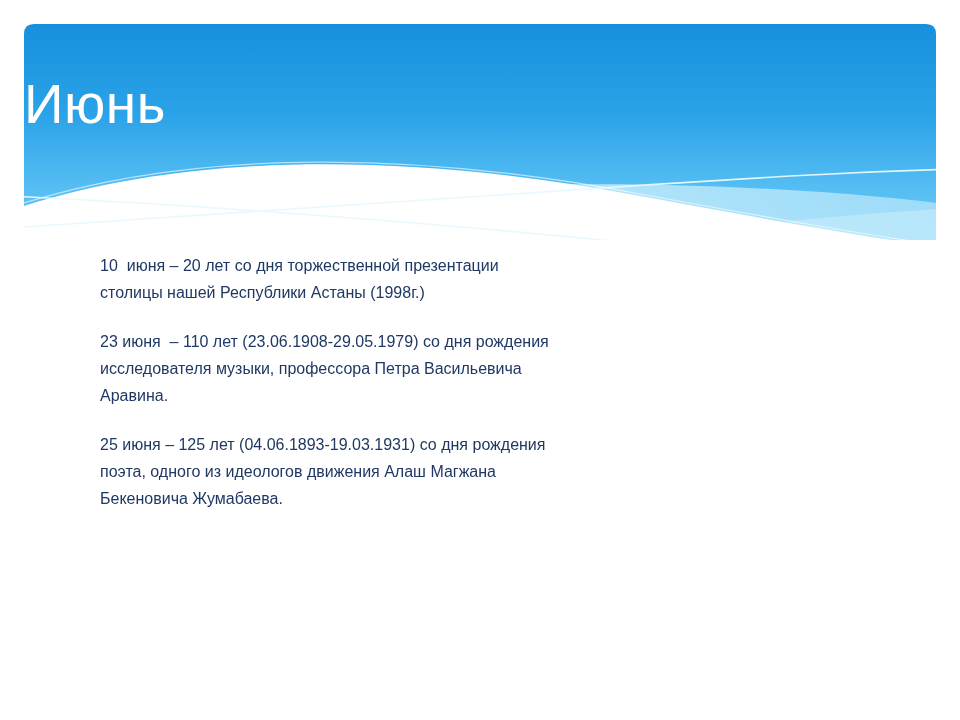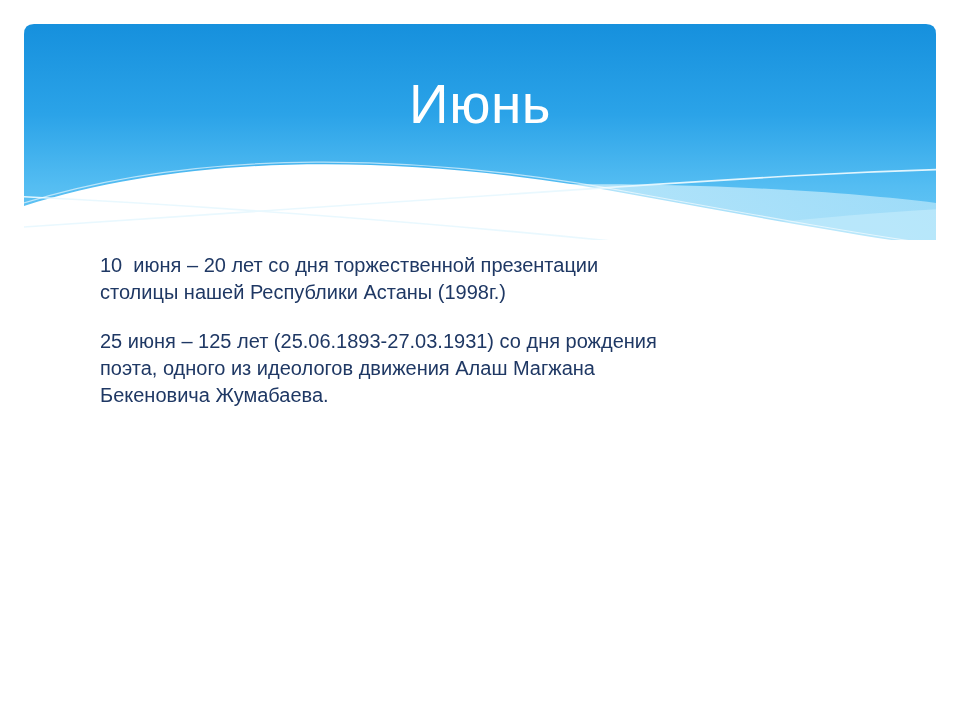--- a/index.html
+++ b/index.html
@@ -36,21 +36,21 @@
   }
 
   #title-layer {
     position: absolute;
     left: 24px;
     top: 24px;
     width: 912px;
     height: 160px;
     display: flex;
     align-items: center;
-    justify-content: center;
+    justify-content: flex-start;
     pointer-events: none;
   }
   #slide-title {
     font-family: "Liberation Sans", "DejaVu Sans", sans-serif;
     font-size: 55px;
     font-weight: 300;
     color: #ffffff;
     letter-spacing: 0.5px;
     line-height: 1;
     white-space: nowrap;
@@ -60,21 +60,21 @@
 
   
   #content {
     position: absolute;
     left: 100px;
     top: 252px;
     width: 800px;
   }
   .para {
     font-family: "Liberation Sans", "DejaVu Sans", sans-serif;
-    font-size: 20px;
+    font-size: 16px;
     line-height: 27px;
     color: #1F3864;
     margin: 0 0 22px 0;
     text-align: left;
     white-space: pre-wrap;
   }
   .para:last-child { margin-bottom: 0; }
 </style>
 </head>
 <body>
@@ -133,18 +133,21 @@
     </svg>
 
     <div id="title-layer">
       <h1 id="slide-title">Июнь</h1>
     </div>
   </div>
 
   <div id="content">
     <p class="para">10  июня – 20 лет со дня торжественной презентации
 столицы нашей Республики Астаны (1998г.)</p>
-    <p class="para">25 июня – 125 лет (25.06.1893-27.03.1931) со дня рождения
+    <p class="para">23 июня  – 110 лет (23.06.1908-29.05.1979) со дня рождения
+исследователя музыки, профессора Петра Васильевича
+Аравина.</p>
+    <p class="para">25 июня – 125 лет (04.06.1893-19.03.1931) со дня рождения
 поэта, одного из идеологов движения Алаш Магжана
 Бекеновича Жумабаева.</p>
   </div>
 
 </div>
 
 </body></html>

